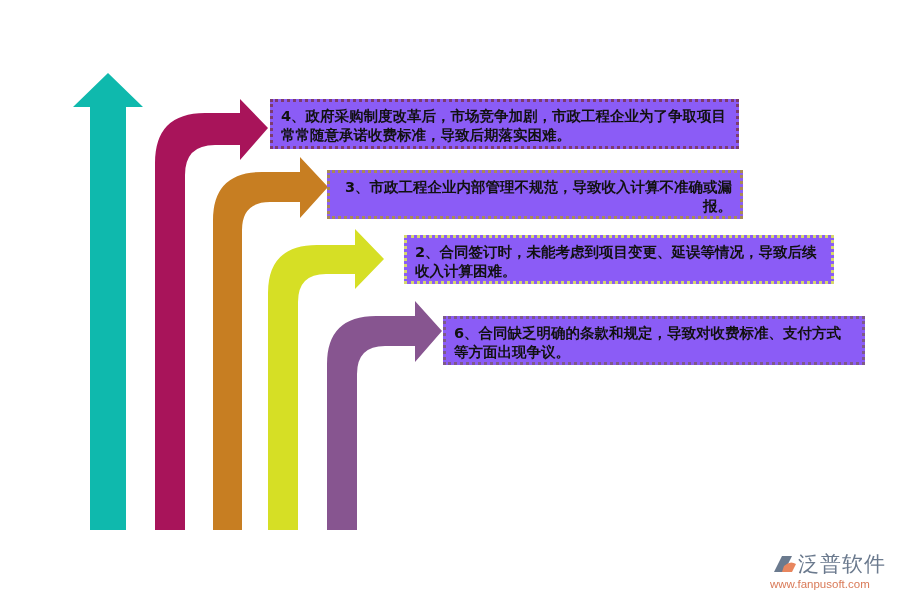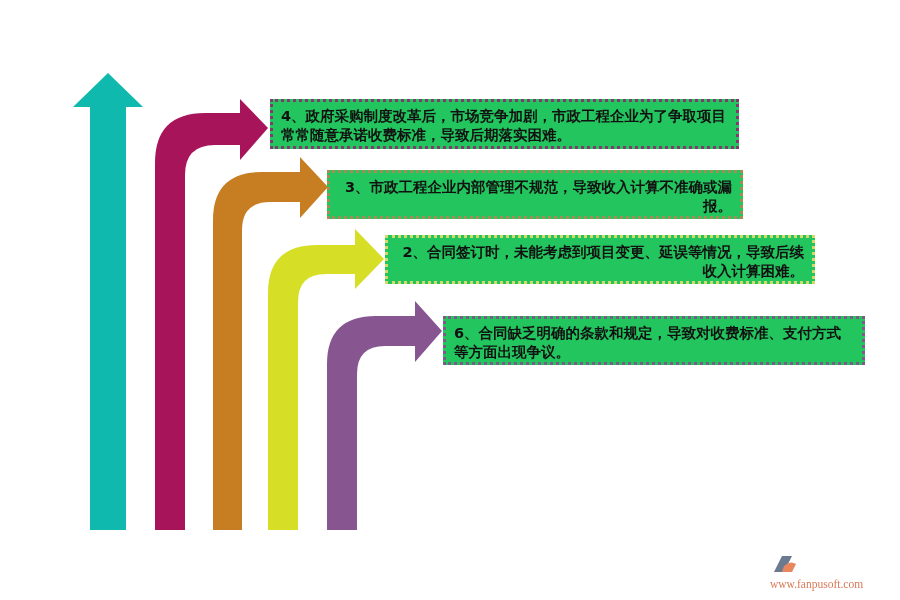--- a/index.html
+++ b/index.html
@@ -1,21 +1,21 @@
 <!DOCTYPE html>
 <html><head>
 <meta charset="utf-8">
 <style>
   html,body{margin:0;padding:0;background:#ffffff;}
   body{width:900px;height:600px;position:relative;overflow:hidden;font-family:"DejaVu Sans","Liberation Sans",sans-serif;}
   svg.arrows{position:absolute;left:0;top:0;}
-  .box{position:absolute;box-sizing:border-box;padding:5px 8px 4px 8px;font-size:14.5px;line-height:19px;font-weight:bold;color:#111;background:#22c55e;}
+  .box{position:absolute;box-sizing:border-box;padding:5px 8px 4px 8px;font-size:14.5px;line-height:19px;font-weight:bold;color:#111;background:#8b5cf6;}
   .logo{position:absolute;left:768px;top:550px;width:130px;height:46px;}
   .logo-main{position:absolute;left:30px;top:0;font-size:21px;color:#6b7a8e;letter-spacing:1px;font-family:"DejaVu Sans",sans-serif;}
-  .logo-url{position:absolute;left:2px;top:28px;font-size:11.5px;color:#d97a58;font-family:Liberation Serif, serif;}
+  .logo-url{position:absolute;left:2px;top:28px;font-size:11.5px;color:#d97a58;font-family:Liberation Sans, sans-serif;}
 </style>
 </head>
 <body>
 
 <svg class="arrows" width="900" height="600">
 
   <path fill="#0fb9ad" d="M90,530 L126,530 L126,107 L143,107 L108,73 L73,107 L90,107 Z"></path>
 
   <path fill="#a8145a" d="M155,530 L185,530 L185,175 Q185,145 215,145 L240,145 L240,160 L268,128 L240,99 L240,113 L205,113 Q155,113 155,163 Z"></path>
 
@@ -27,27 +27,28 @@
 </svg>
 
 <div class="box" style="left:270px;top:99px;width:469px;height:50px;border:3px dotted #7d3b6e;">
   <span>4、政府采购制度改革后，市场竞争加剧，市政工程企业为了争取项目常常随意承诺收费标准，导致后期落实困难。</span>
 </div>
 
 <div class="box" style="left:327px;top:170px;width:416px;height:49px;border:3px dotted #a88a55;text-align:right;">
   <span>3、市政工程企业内部管理不规范，导致收入计算不准确或漏报。</span>
 </div>
 
-<div class="box" style="left:385px;top:235px;width:430px;height:49px;border:3px dotted #d6d86a;text-align:right;">
+<div class="box" style="left:404px;top:235px;width:430px;height:49px;border:3px dotted #d6d86a;">
   <span>2、合同签订时，未能考虑到项目变更、延误等情况，导致后续收入计算困难。</span>
 </div>
 
 <div class="box" style="left:443px;top:316px;width:422px;height:49px;border:3px dotted #7e5a88;">
   <span>6、合同缺乏明确的条款和规定，导致对收费标准、支付方式等方面出现争议。</span>
 </div>
 
 <div class="logo">
   <svg width="28" height="24" style="position:absolute;left:2px;top:2px;">
     <path d="M4,20 L12,4 L22,4 L14,20 Z" fill="#6b7a8e"></path>
     <path d="M14,14 Q20,8 26,12 L22,20 L12,20 Z" fill="#e8865e"></path>
   </svg>
+  <span class="logo-main">泛普软件</span>
   <span class="logo-url">www.fanpusoft.com</span>
 </div>
 
 </body></html>

